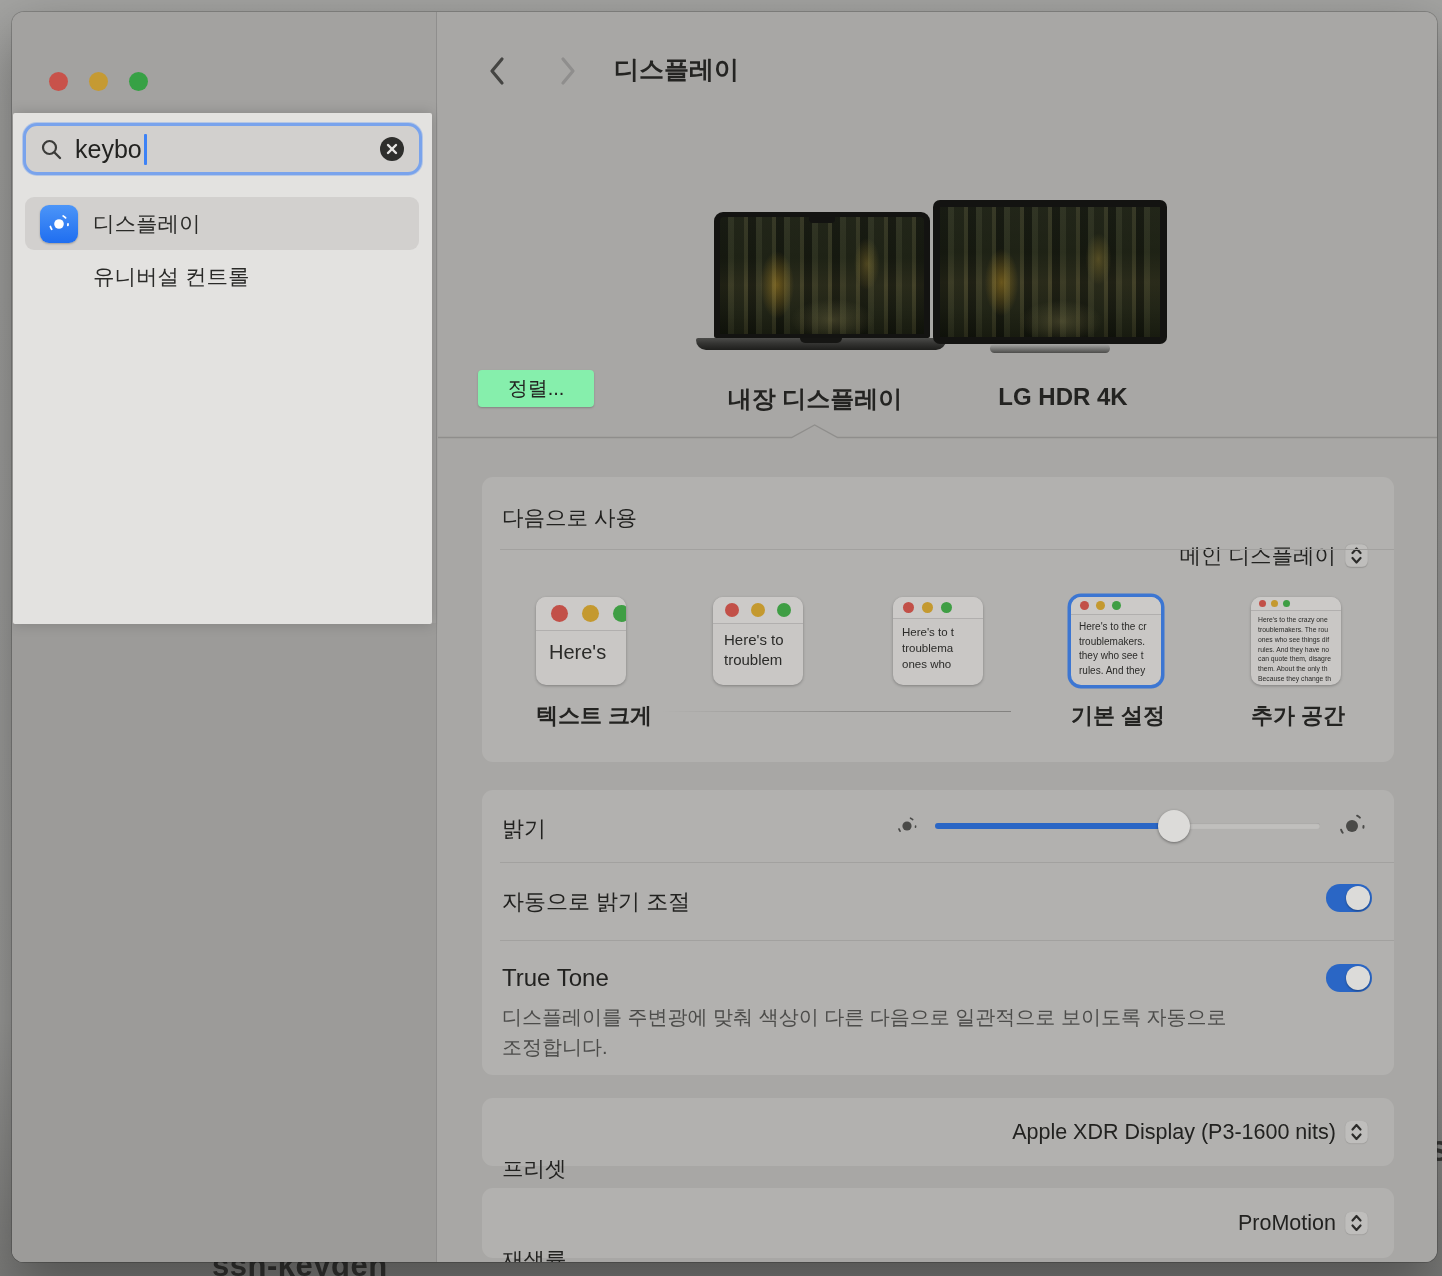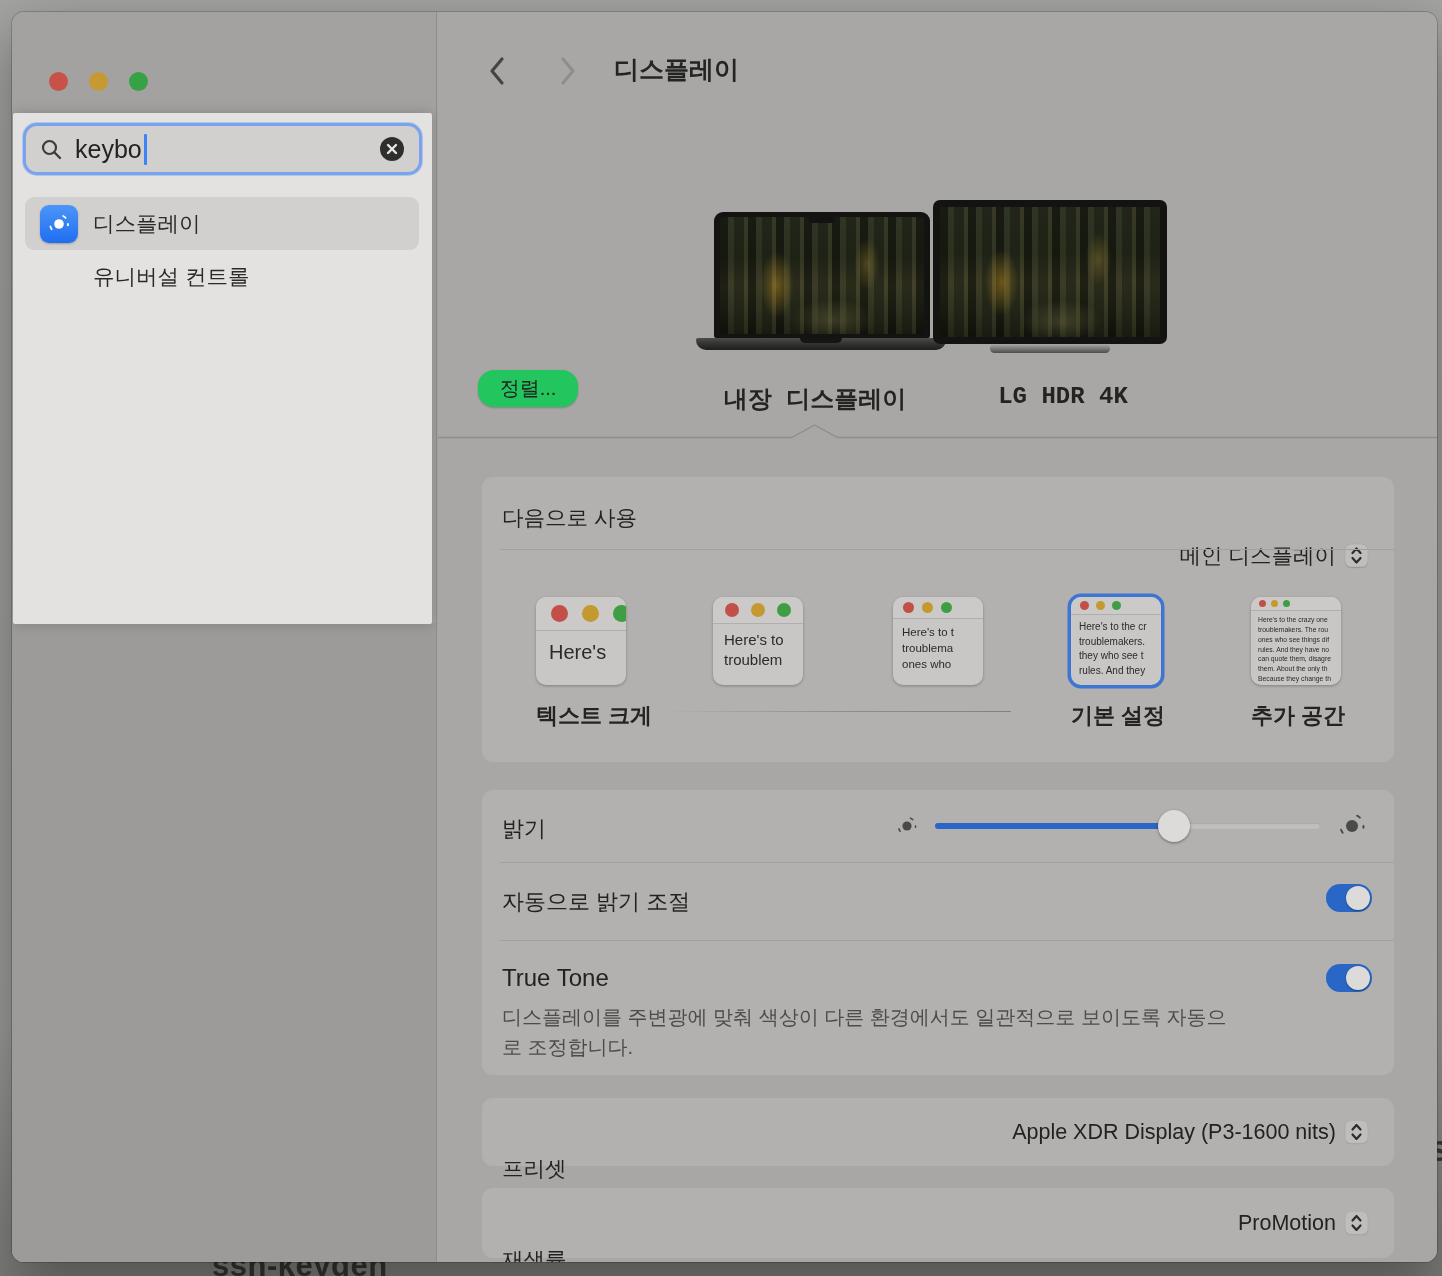--- a/index.html
+++ b/index.html
@@ -75,24 +75,24 @@
                  background:linear-gradient(180deg,#4c4c4a 0%,#343432 45%,#1e1e1c 100%);
                  border-radius:2px 2px 10px 10px; }
   .laptop-base::before { content:""; position:absolute; top:0; left:50%; transform:translateX(-50%);
                  width:42px; height:5px; background:#151513; border-radius:0 0 6px 6px; }
   .monitor { position:absolute; left:495px; top:188px; width:234px; height:144px;
              background:#131311; border-radius:7px; padding:7px; }
   .monitor .forest { width:100%; height:100%; }
   .monitor-stand { position:absolute; left:552px; top:332px; width:120px; height:9px;
              border-radius:9px; background:linear-gradient(180deg,#a9a9a7,#4c4c4a); }
   .display-label { position:absolute; top:371px; font-size:24px; font-weight:600; color:#232321;
-                   text-align:center; transform:translateX(-50%); white-space:nowrap;font-family:Liberation Mono, monospace; }
+                   text-align:center; transform:translateX(-50%); white-space:nowrap; }
   .label-builtin { left:377px; } .label-lg { left:625px; }
-  .arrange-btn { position:absolute; left:40px; top:358px; width:100px; height:37px;
-                 background:#22c55e; border-radius:16px; display:flex; align-items:center;
+  .arrange-btn { position:absolute; left:40px; top:358px; width:116px; height:37px;
+                 background:#86efac; border-radius:4px; display:flex; align-items:center;
                  justify-content:center; font-size:20px; color:#232321;
                  box-shadow:0 1px 2px rgba(0,0,0,.22); }
 
   .divider-svg { position:absolute; left:0; top:412px; width:100%; height:16px; display:block; }
 
   
   .card { position:absolute; left:44px; width:912px; background:#b2b1af; border-radius:11px; }
   .card-sep { position:absolute; left:18px; right:0; height:1px; background:#a2a19f; }
   .row-label { font-size:21.5px; color:#222220; }
   .row-value { font-size:21.5px; color:#222220; }
@@ -385,21 +385,21 @@
           <div class="toggle on tg-auto" id="tg-auto">
               <div class="knob"></div>
             </div>
         </div>
         <div class="card-sep sep-b"></div>
         <div class="r3">
           <span class="truetone-label">True Tone</span>
           <div class="toggle on tg-tt" id="tg-tt">
               <div class="knob"></div>
             </div>
-          <div class="truetone-desc">디스플레이를 주변광에 맞춰 색상이 다른 환경에서도 일관적으로 보이도록 자동으로 조정합니다.</div>
+          <div class="truetone-desc">디스플레이를 주변광에 맞춰 색상이 다른 다음으로 일관적으로 보이도록 자동으로 조정합니다.</div>
         </div>
       </div>
 
       <div class="card card3">
         <div class="simple-row">
           <span class="row-label">프리셋</span>
           <div class="row-right">
             <span class="row-value">Apple XDR Display (P3-1600 nits)</span>
             <span class="stepper">
               <svg width="13" height="17" viewBox="0 0 13 17">

